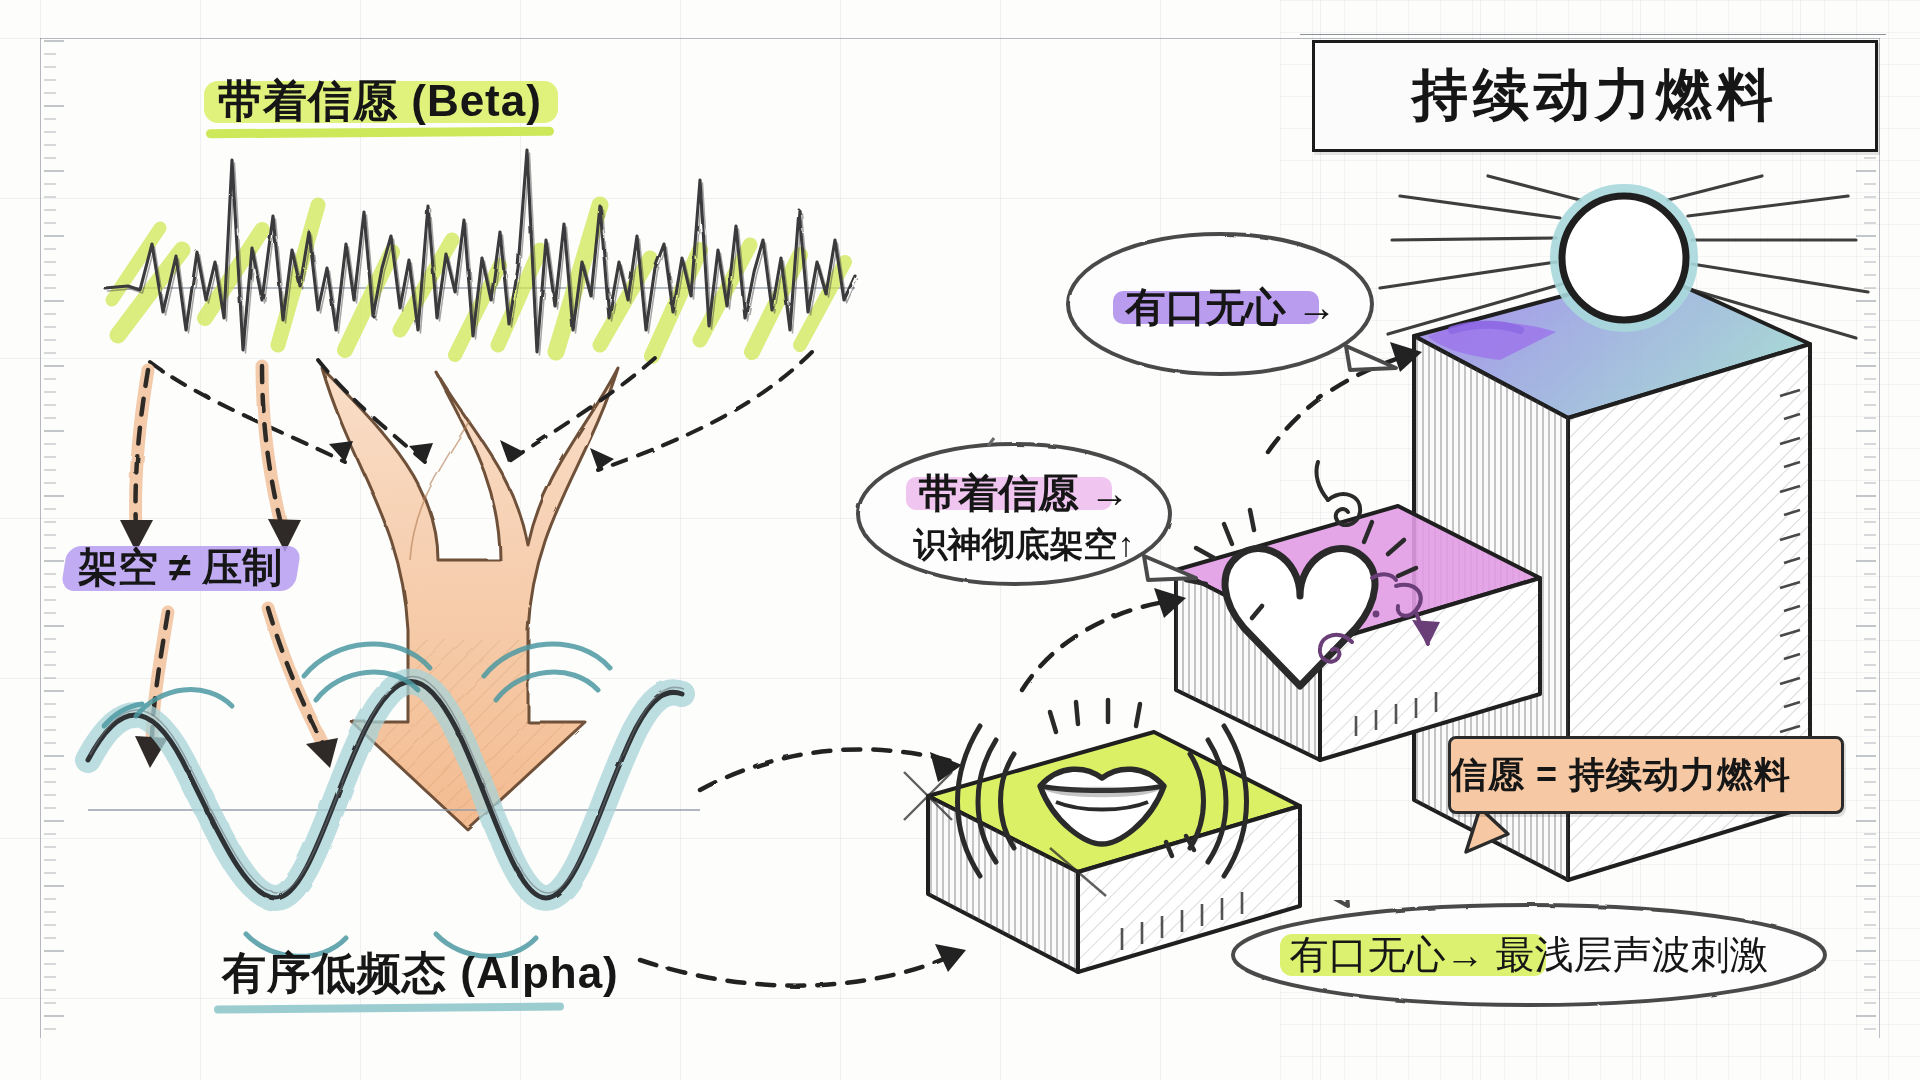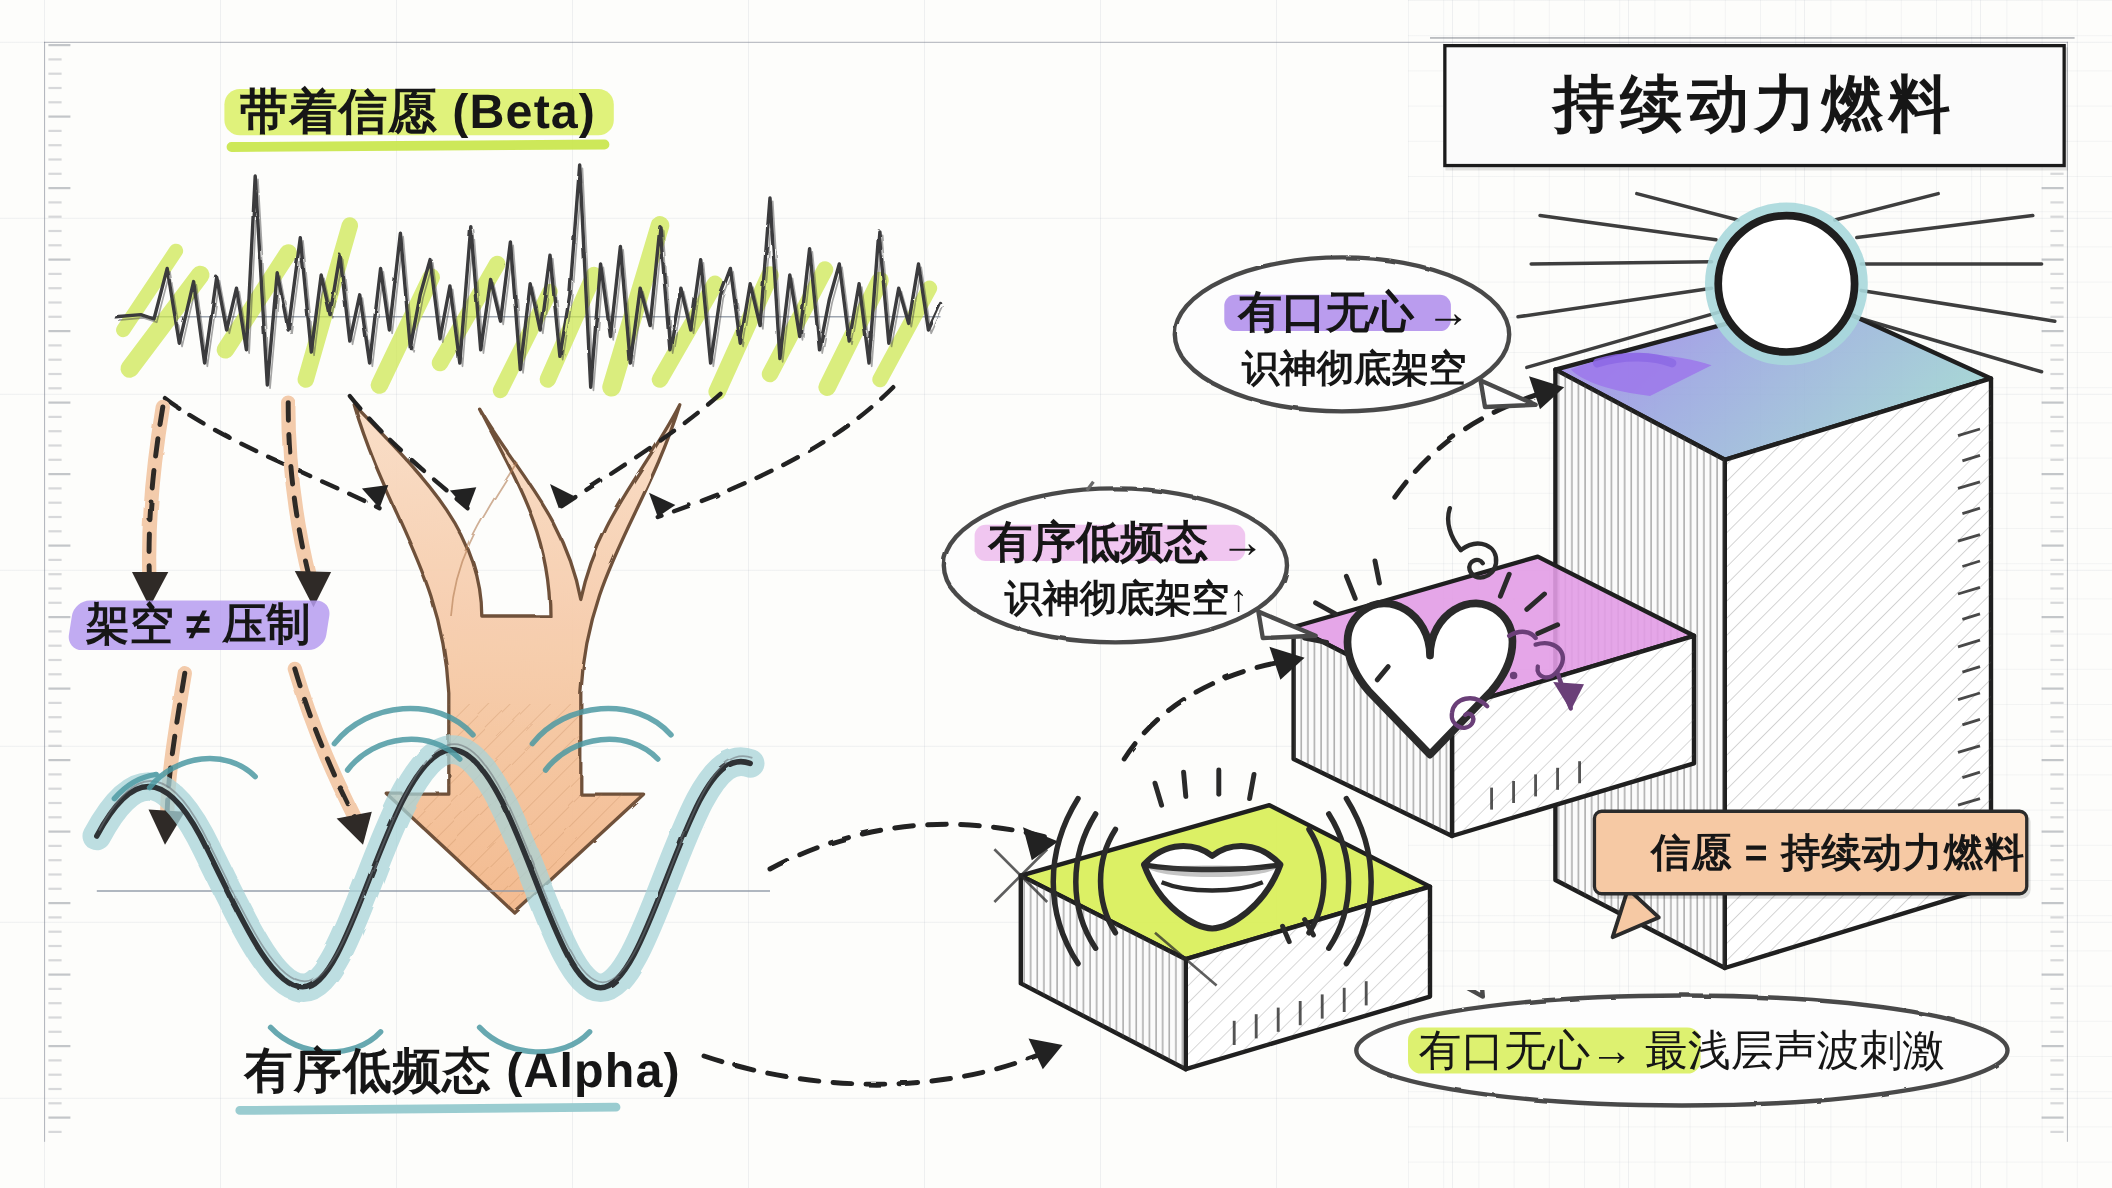--- a/index.html
+++ b/index.html
@@ -79,21 +79,21 @@
 
   #bubble-top{left:1060px;top:228px;width:342px;height:160px;}
   #bubble-top .mk{background:#b08eec;opacity:.88;}
   #bubble-mid{left:848px;top:436px;width:352px;height:162px;}
   #bubble-mid .mk{background:#eec0ee;opacity:.9;}
 
   
   #fuel-callout{
     position:absolute;left:1448px;top:736px;width:390px;height:72px;
     background:#f6c9a4;border:3px solid #2b2b2b;border-radius:8px;
-    display:flex;align-items:center;justify-content:flex-end;
+    display:flex;align-items:center;justify-content:flex-start;
     box-shadow:2px 3px 0 rgba(0,0,0,.12);
   }
   #fuel-callout .cn{font-size:36px;font-weight:700;letter-spacing:1px;}
 
   
   #shallow-caption{
     position:absolute;left:1228px;top:900px;width:602px;height:110px;
     display:flex;align-items:center;justify-content:center;
   }
   #shallow-caption .ell{position:absolute;left:0;top:0;}
@@ -581,34 +581,33 @@
   <div class="bubble" id="bubble-top">
     <svg class="bsvg" width="342" height="160" viewBox="0 0 342 160">
       <ellipse cx="160" cy="76" rx="152" ry="70" fill="#fdfdfd" stroke="#4a4a4a" stroke-width="4" filter="url(#rough)"></ellipse>
       <path d="M286 118 L336 140 L290 142 Z" fill="#fdfdfd" stroke="#4a4a4a" stroke-width="4" stroke-linejoin="round"></path>
     </svg>
     <div class="btext cn">
       <div class="line1">
         <span class="mk"></span>
         <span class="tx">有口无心 →</span>
       </div>
-      <div class="line2">识神彻底架空</div>
     </div>
   </div>
 
   <div class="bubble" id="bubble-mid">
     <svg class="bsvg" width="352" height="162" viewBox="0 0 352 162">
       <ellipse cx="166" cy="78" rx="156" ry="70" fill="#fdfdfd" stroke="#4a4a4a" stroke-width="4" filter="url(#rough)"></ellipse>
       <path d="M296 120 L348 142 L300 144 Z" fill="#fdfdfd" stroke="#4a4a4a" stroke-width="4" stroke-linejoin="round"></path>
       <path d="M140 10 L146 2" stroke="#6a6a6a" stroke-width="3" fill="none"></path>
     </svg>
     <div class="btext cn">
       <div class="line1">
         <span class="mk"></span>
-        <span class="tx">有序低频态 →</span>
+        <span class="tx">带着信愿 →</span>
       </div>
       <div class="line2">识神彻底架空↑</div>
     </div>
   </div>
 
   <svg class="layer" viewBox="0 0 1920 1080">
     <path d="M1480 808 L1466 852 L1508 834 Z" fill="#f6c9a4" stroke="#2b2b2b" stroke-width="3.5" stroke-linejoin="round"></path>
   </svg>
   <div id="fuel-callout">
     <span class="cn">信愿 = 持续动力燃料</span>

